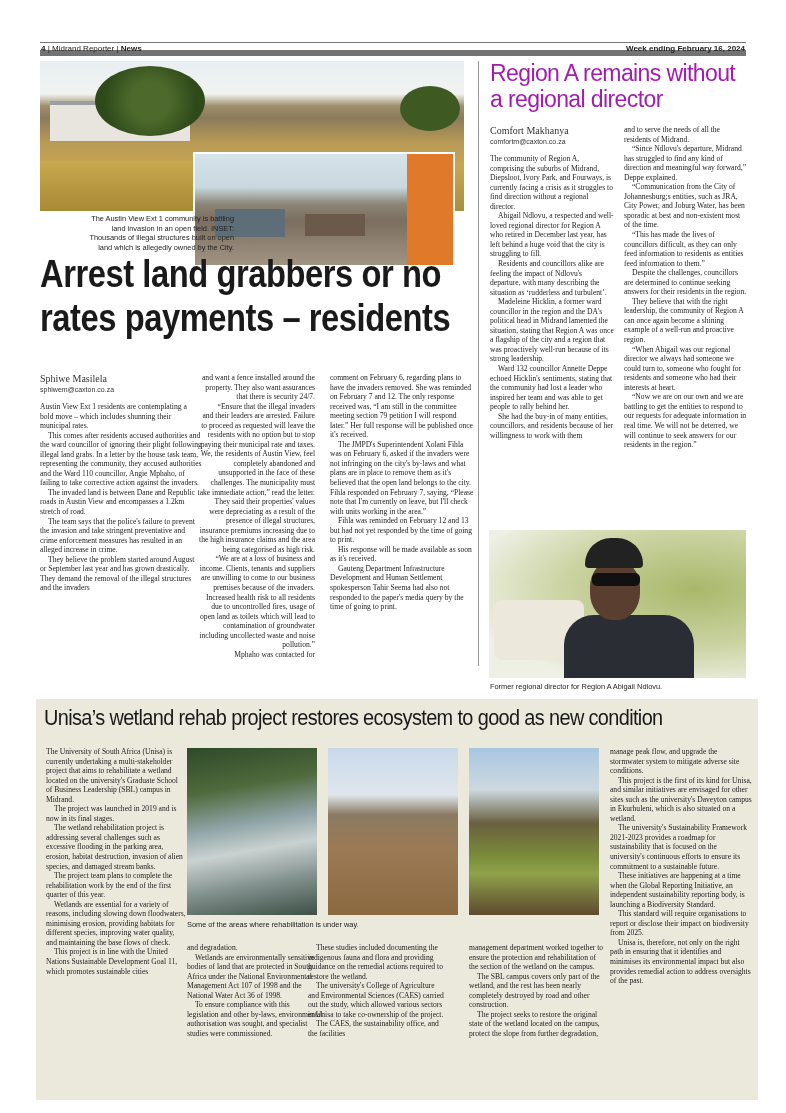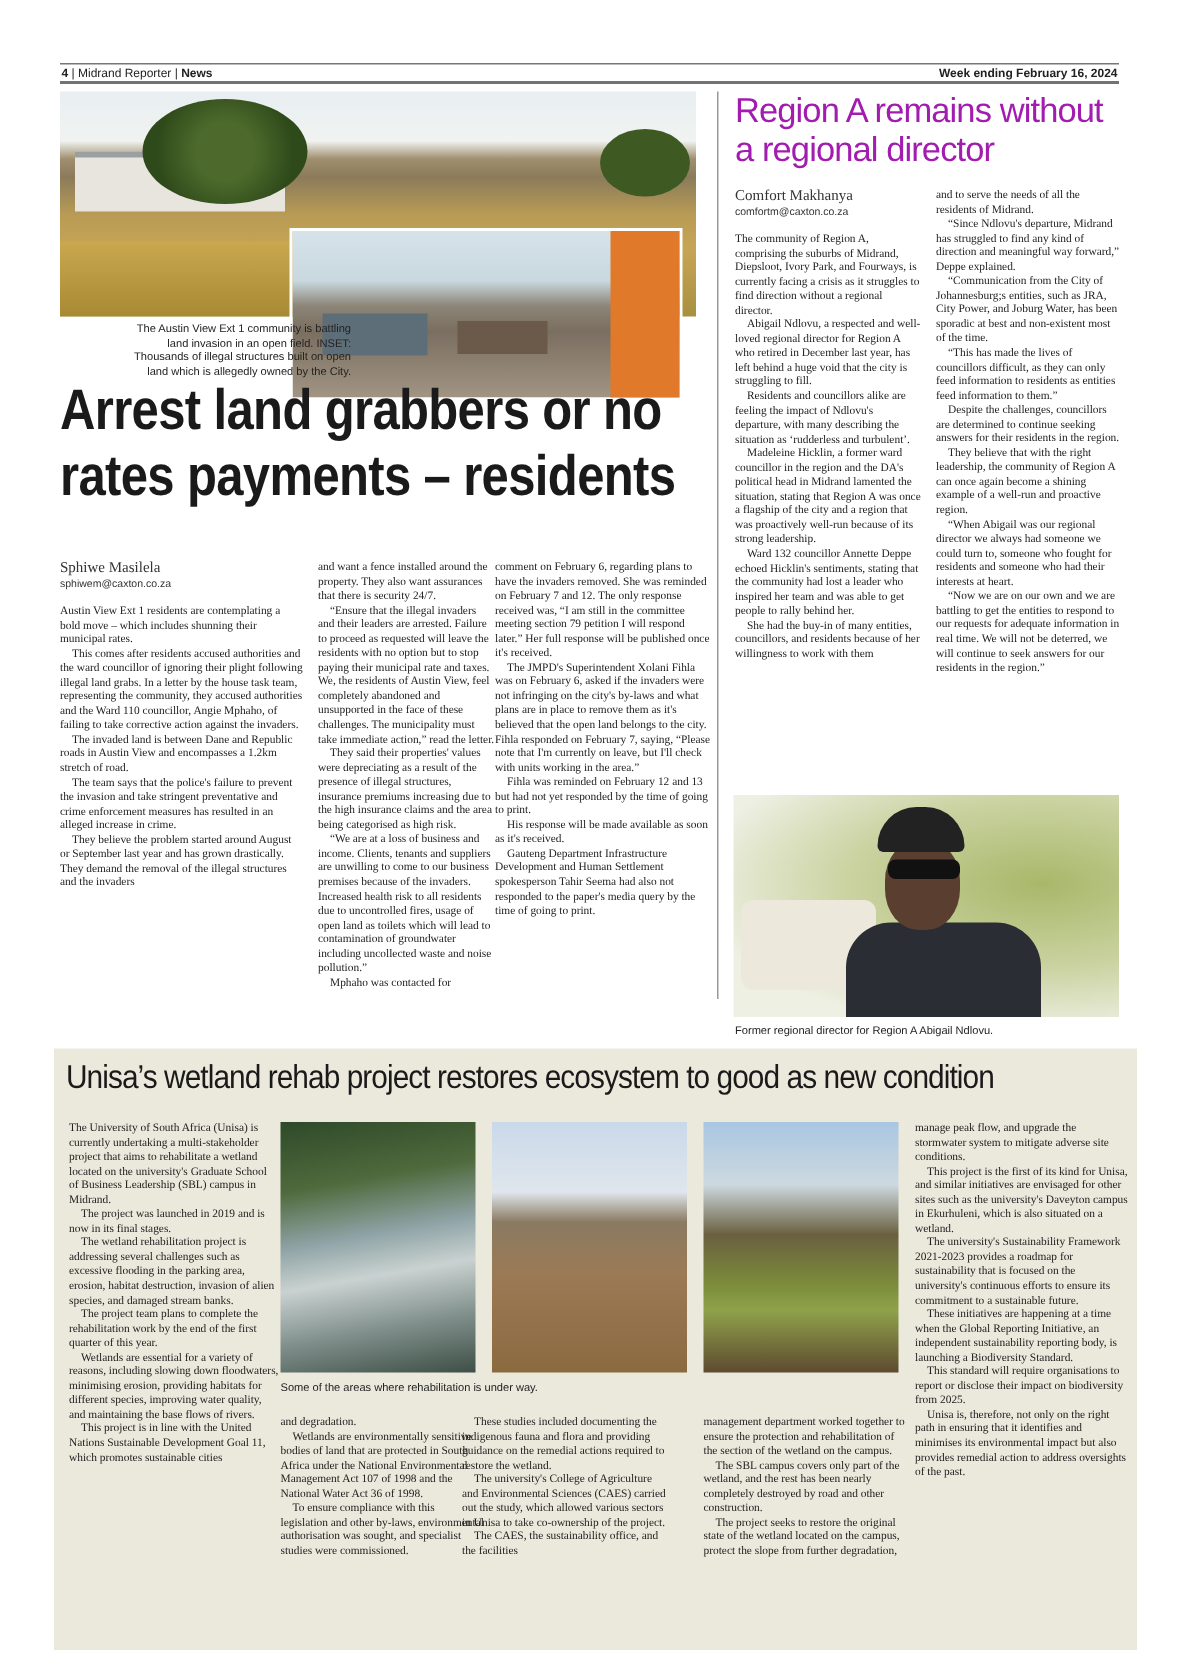--- a/index.html
+++ b/index.html
@@ -1,18 +1,18 @@
 <!DOCTYPE html>
 <html><head>
 <meta charset="utf-8">
 <style>
   * { box-sizing: border-box; margin: 0; padding: 0; }
   body { width: 786px; height: 1113px; background: #fff; position: relative; overflow: hidden; font-family: "Liberation Serif", serif; color: #222; }
   .abs { position: absolute; }
-  .hdr { left: 40px; top: 42px; width: 706px; height: 14px; border-top: 1px solid #777; border-bottom: 2px solid #737373; font-family: "Liberation Sans", sans-serif; font-size: 8px; line-height: 12px; display: flex; justify-content: space-between; padding: 0 1px; }
+  .hdr { left: 40px; top: 42px; width: 706px; height: 14px; border-top: 1px solid #777; border-bottom: 6px solid #737373; font-family: "Liberation Sans", sans-serif; font-size: 8px; line-height: 12px; display: flex; justify-content: space-between; padding: 0 1px; }
   .hdr b { font-weight: bold; }
   .col { font-size: 7.6px; line-height: 9.55px; text-align: left; }
   .col p { text-indent: 8px; }
   .col p.first { text-indent: 0; }
   .byline-name { font-family: Liberation Serif, serif; font-size: 10px; line-height: 12px; color: #333; }
   .byline-mail { font-family: "Liberation Sans", sans-serif; font-size: 7px; line-height: 9px; color: #333; margin-bottom: 8px; }
   .caption { font-family: "Liberation Sans", sans-serif; font-size: 7.4px; line-height: 9.5px; color: #222; }
   .photo { overflow: hidden; }
   .vline { width: 1px; background: #999; }
 </style>
@@ -47,21 +47,21 @@
 
 <div class="abs col" style="left:40px; top:373px; width:162px;">
   <div class="byline-name">Sphiwe Masilela</div>
   <div class="byline-mail">sphiwem@caxton.co.za</div>
   <p class="first">Austin View Ext 1 residents are contemplating a bold move – which includes shunning their municipal rates.</p>
   <p>This comes after residents accused authorities and the ward councillor of ignoring their plight following illegal land grabs. In a letter by the house task team, representing the community, they accused authorities and the Ward 110 councillor, Angie Mphaho, of failing to take corrective action against the invaders.</p>
   <p>The invaded land is between Dane and Republic roads in Austin View and encompasses a 1.2km stretch of road.</p>
   <p>The team says that the police's failure to prevent the invasion and take stringent preventative and crime enforcement measures has resulted in an alleged increase in crime.</p>
   <p>They believe the problem started around August or September last year and has grown drastically. They demand the removal of the illegal structures and the invaders</p>
 </div>
-<div class="abs col" style="left:212px; top:373px; width:118px;">
+<div class="abs col" style="left:197px; top:373px; width:118px;text-align:right;">
   <p class="first">and want a fence installed around the property. They also want assurances that there is security 24/7.</p>
   <p>“Ensure that the illegal invaders and their leaders are arrested. Failure to proceed as requested will leave the residents with no option but to stop paying their municipal rate and taxes. We, the residents of Austin View, feel completely abandoned and unsupported in the face of these challenges. The municipality must take immediate action,” read the letter.</p>
   <p>They said their properties' values were depreciating as a result of the presence of illegal structures, insurance premiums increasing due to the high insurance claims and the area being categorised as high risk.</p>
   <p>“We are at a loss of business and income. Clients, tenants and suppliers are unwilling to come to our business premises because of the invaders. Increased health risk to all residents due to uncontrolled fires, usage of open land as toilets which will lead to contamination of groundwater including uncollected waste and noise pollution.”</p>
   <p>Mphaho was contacted for</p>
 </div>
 <div class="abs col" style="left:330px; top:373px; width:144px;">
   <p class="first">comment on February 6, regarding plans to have the invaders removed. She was reminded on February 7 and 12. The only response received was, “I am still in the committee meeting section 79 petition I will respond later.” Her full response will be published once it's received.</p>
   <p>The JMPD's Superintendent Xolani Fihla was on February 6, asked if the invaders were not infringing on the city's by-laws and what plans are in place to remove them as it's believed that the open land belongs to the city. Fihla responded on February 7, saying, “Please note that I'm currently on leave, but I'll check with units working in the area.”</p>
   <p>Fihla was reminded on February 12 and 13 but had not yet responded by the time of going to print.</p>
@@ -104,21 +104,21 @@
 <div class="abs caption" style="left:490px; top:682px; width:260px;">Former regional director for Region A Abigail Ndlovu.</div>
 
 <div class="abs" style="left:36px; top:699px; width:722px; height:401px; background:#ebe8dc;"></div>
 <div class="abs" style="left:44px; top:703px; width:720px; font-family:'Liberation Sans',sans-serif; font-size:22px; line-height:30px; color:#1a1a1a; letter-spacing:-0.7px; white-space:nowrap; transform:scaleX(0.905); transform-origin:left top;">Unisa’s wetland rehab project restores ecosystem to good as new condition</div>
 
 <div class="abs col" style="left:46px; top:747px; width:140px;">
   <p class="first">The University of South Africa (Unisa) is currently undertaking a multi-stakeholder project that aims to rehabilitate a wetland located on the university's Graduate School of Business Leadership (SBL) campus in Midrand.</p>
   <p>The project was launched in 2019 and is now in its final stages.</p>
   <p>The wetland rehabilitation project is addressing several challenges such as excessive flooding in the parking area, erosion, habitat destruction, invasion of alien species, and damaged stream banks.</p>
   <p>The project team plans to complete the rehabilitation work by the end of the first quarter of this year.</p>
-  <p>Wetlands are essential for a variety of reasons, including slowing down floodwaters, minimising erosion, providing habitats for different species, improving water quality, and maintaining the base flows of rivers.</p>
+  <p>Wetlands are essential for a variety of reasons, including slowing down floodwaters, minimising erosion, providing habitats for different species, improving water quality, and maintaining the base flows of check.</p>
   <p>This project is in line with the United Nations Sustainable Development Goal 11, which promotes sustainable cities</p>
 </div>
 
 <div class="abs photo" style="left:187px; top:748px; width:130px; height:167px; background:linear-gradient(170deg,#2e4a2a 0%,#4f6a3c 25%,#8fa3a6 45%,#c9d2d0 60%,#7d8c88 80%,#3d4f46 100%);"></div>
 <div class="abs photo" style="left:328px; top:748px; width:130px; height:167px; background:linear-gradient(180deg,#c9d9ea 0%,#dfe6ec 28%,#8a7a62 40%,#9b7a56 60%,#8c6a40 100%);"></div>
 <div class="abs photo" style="left:469px; top:748px; width:130px; height:167px; background:linear-gradient(180deg,#a9c6e0 0%,#cdd9e0 25%,#6a6040 45%,#7b8c3a 65%,#8fa24a 75%,#5e4a30 100%);"></div>
 <div class="abs caption" style="left:187px; top:920px; width:300px;">Some of the areas where rehabilitation is under way.</div>
 
 <div class="abs col" style="left:187px; top:943px; width:136px;">
   <p class="first">and degradation.</p>

